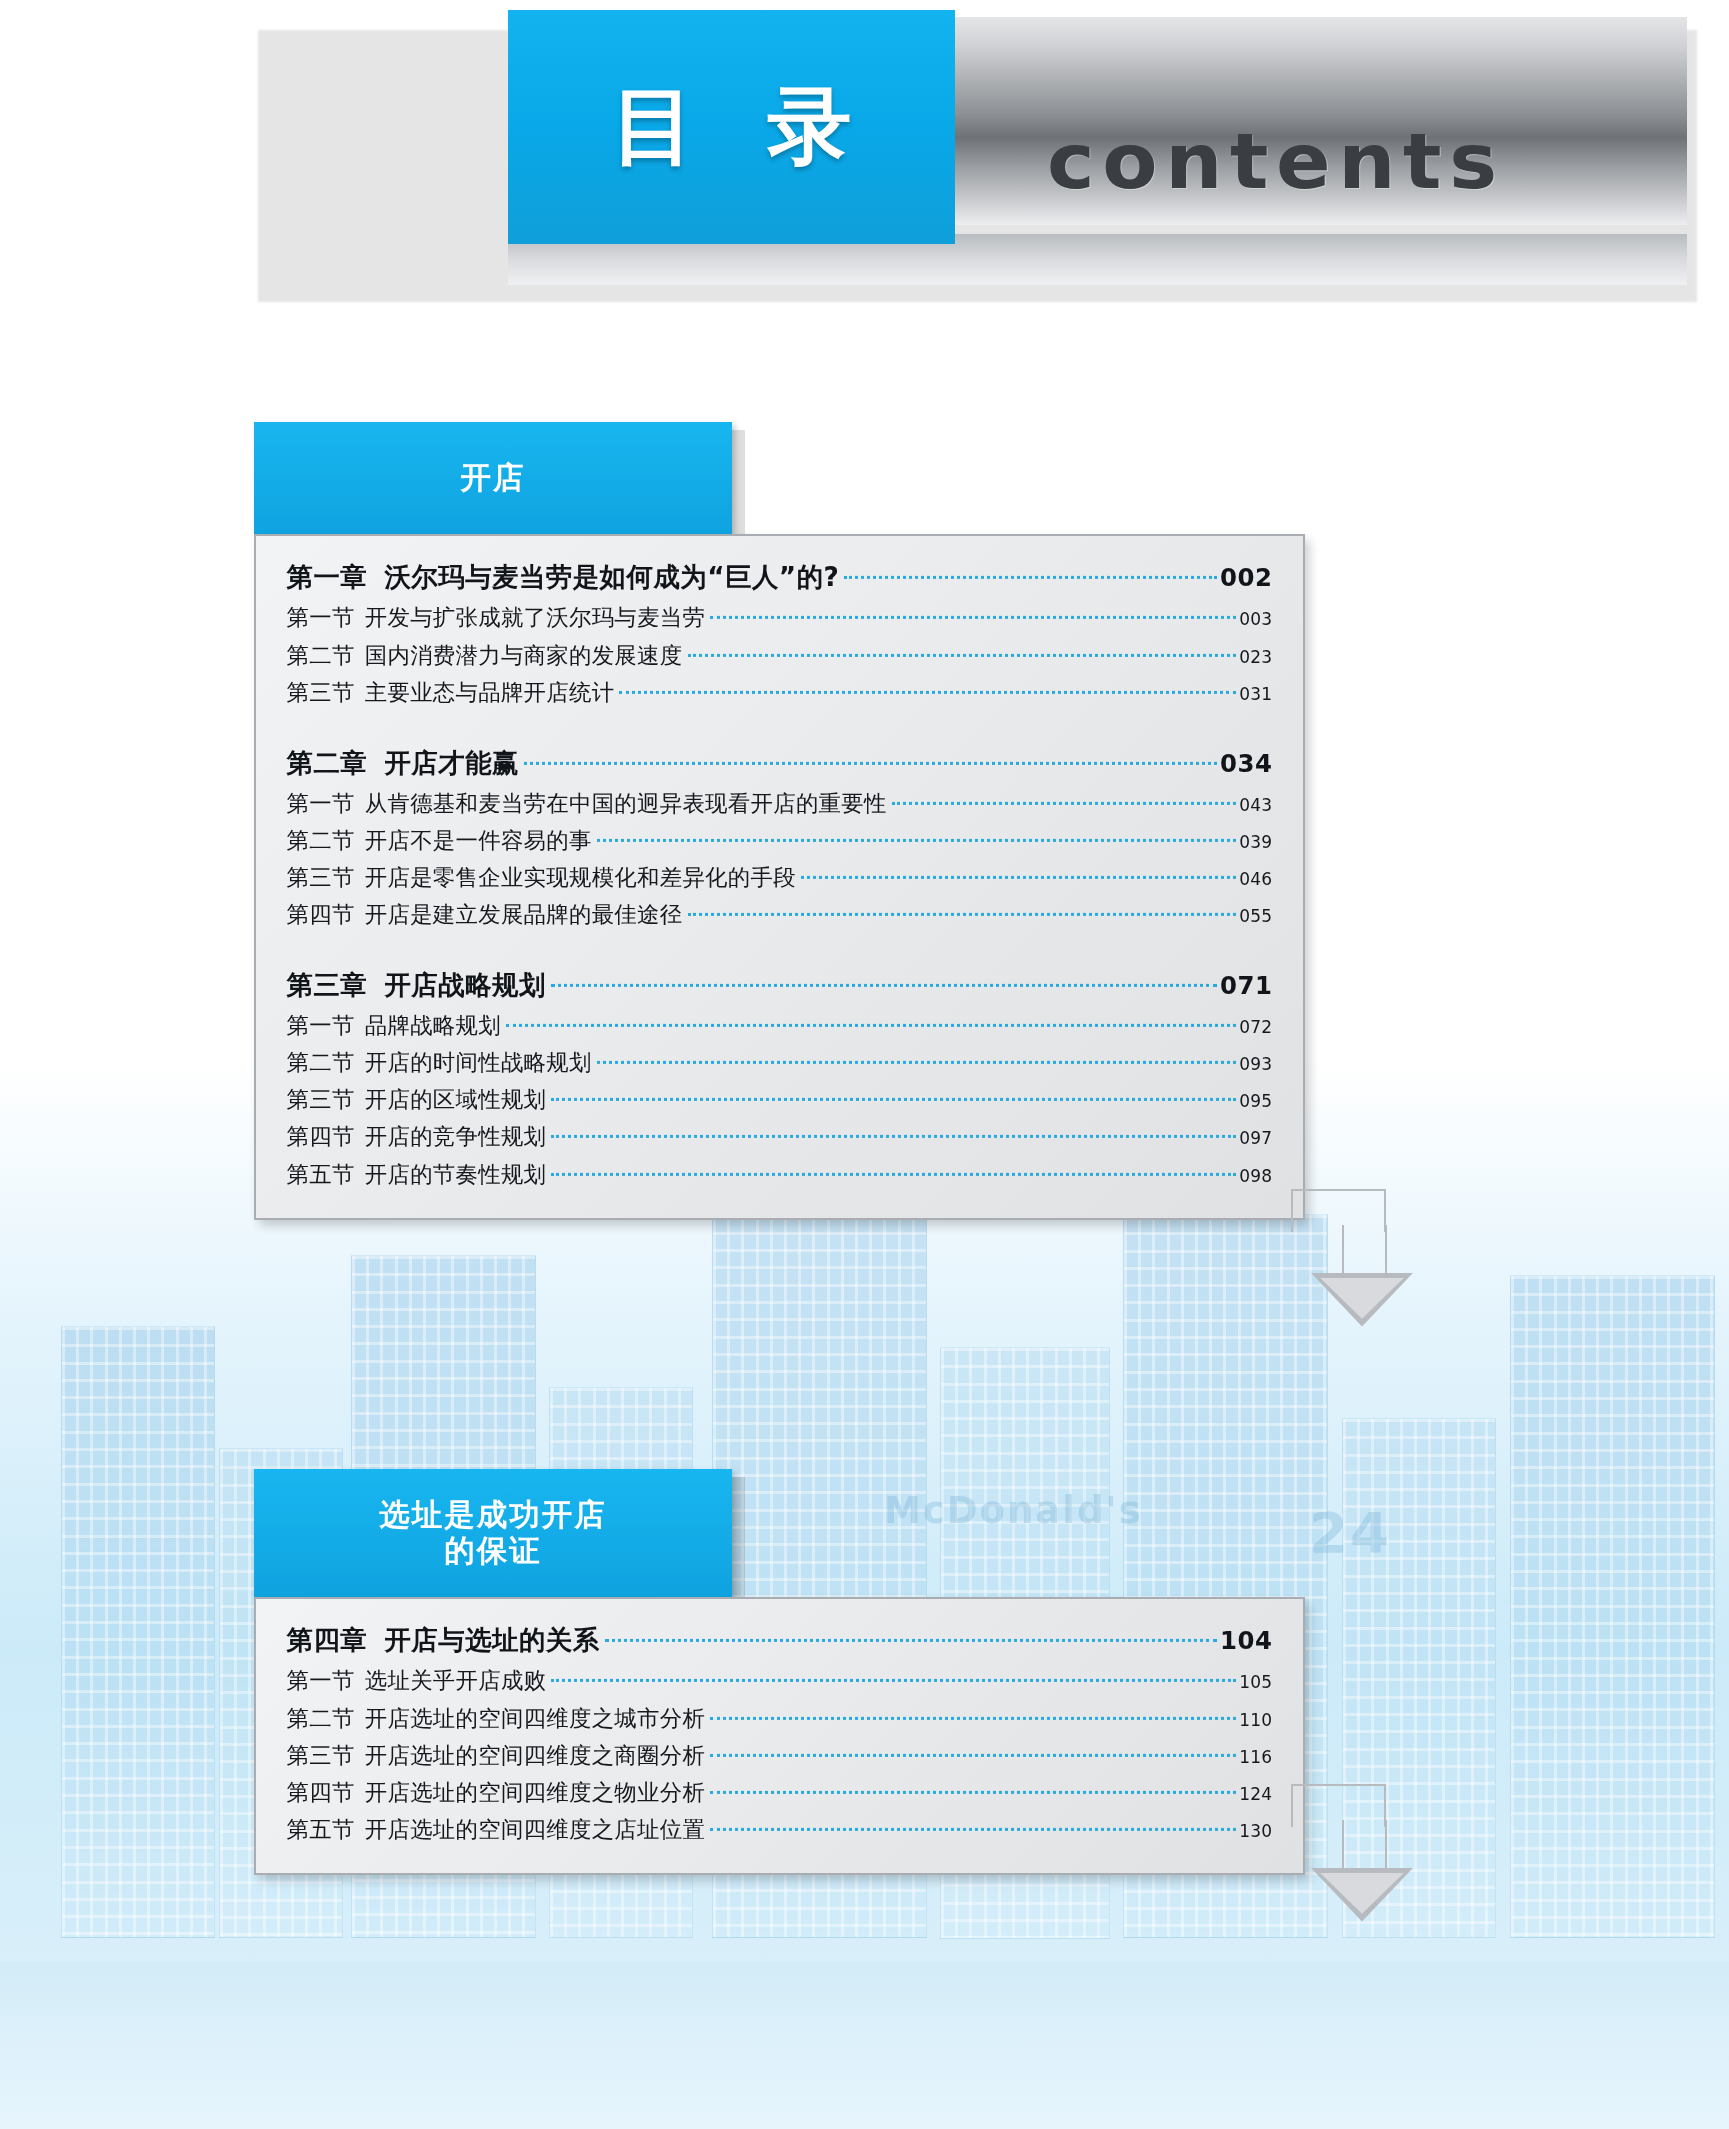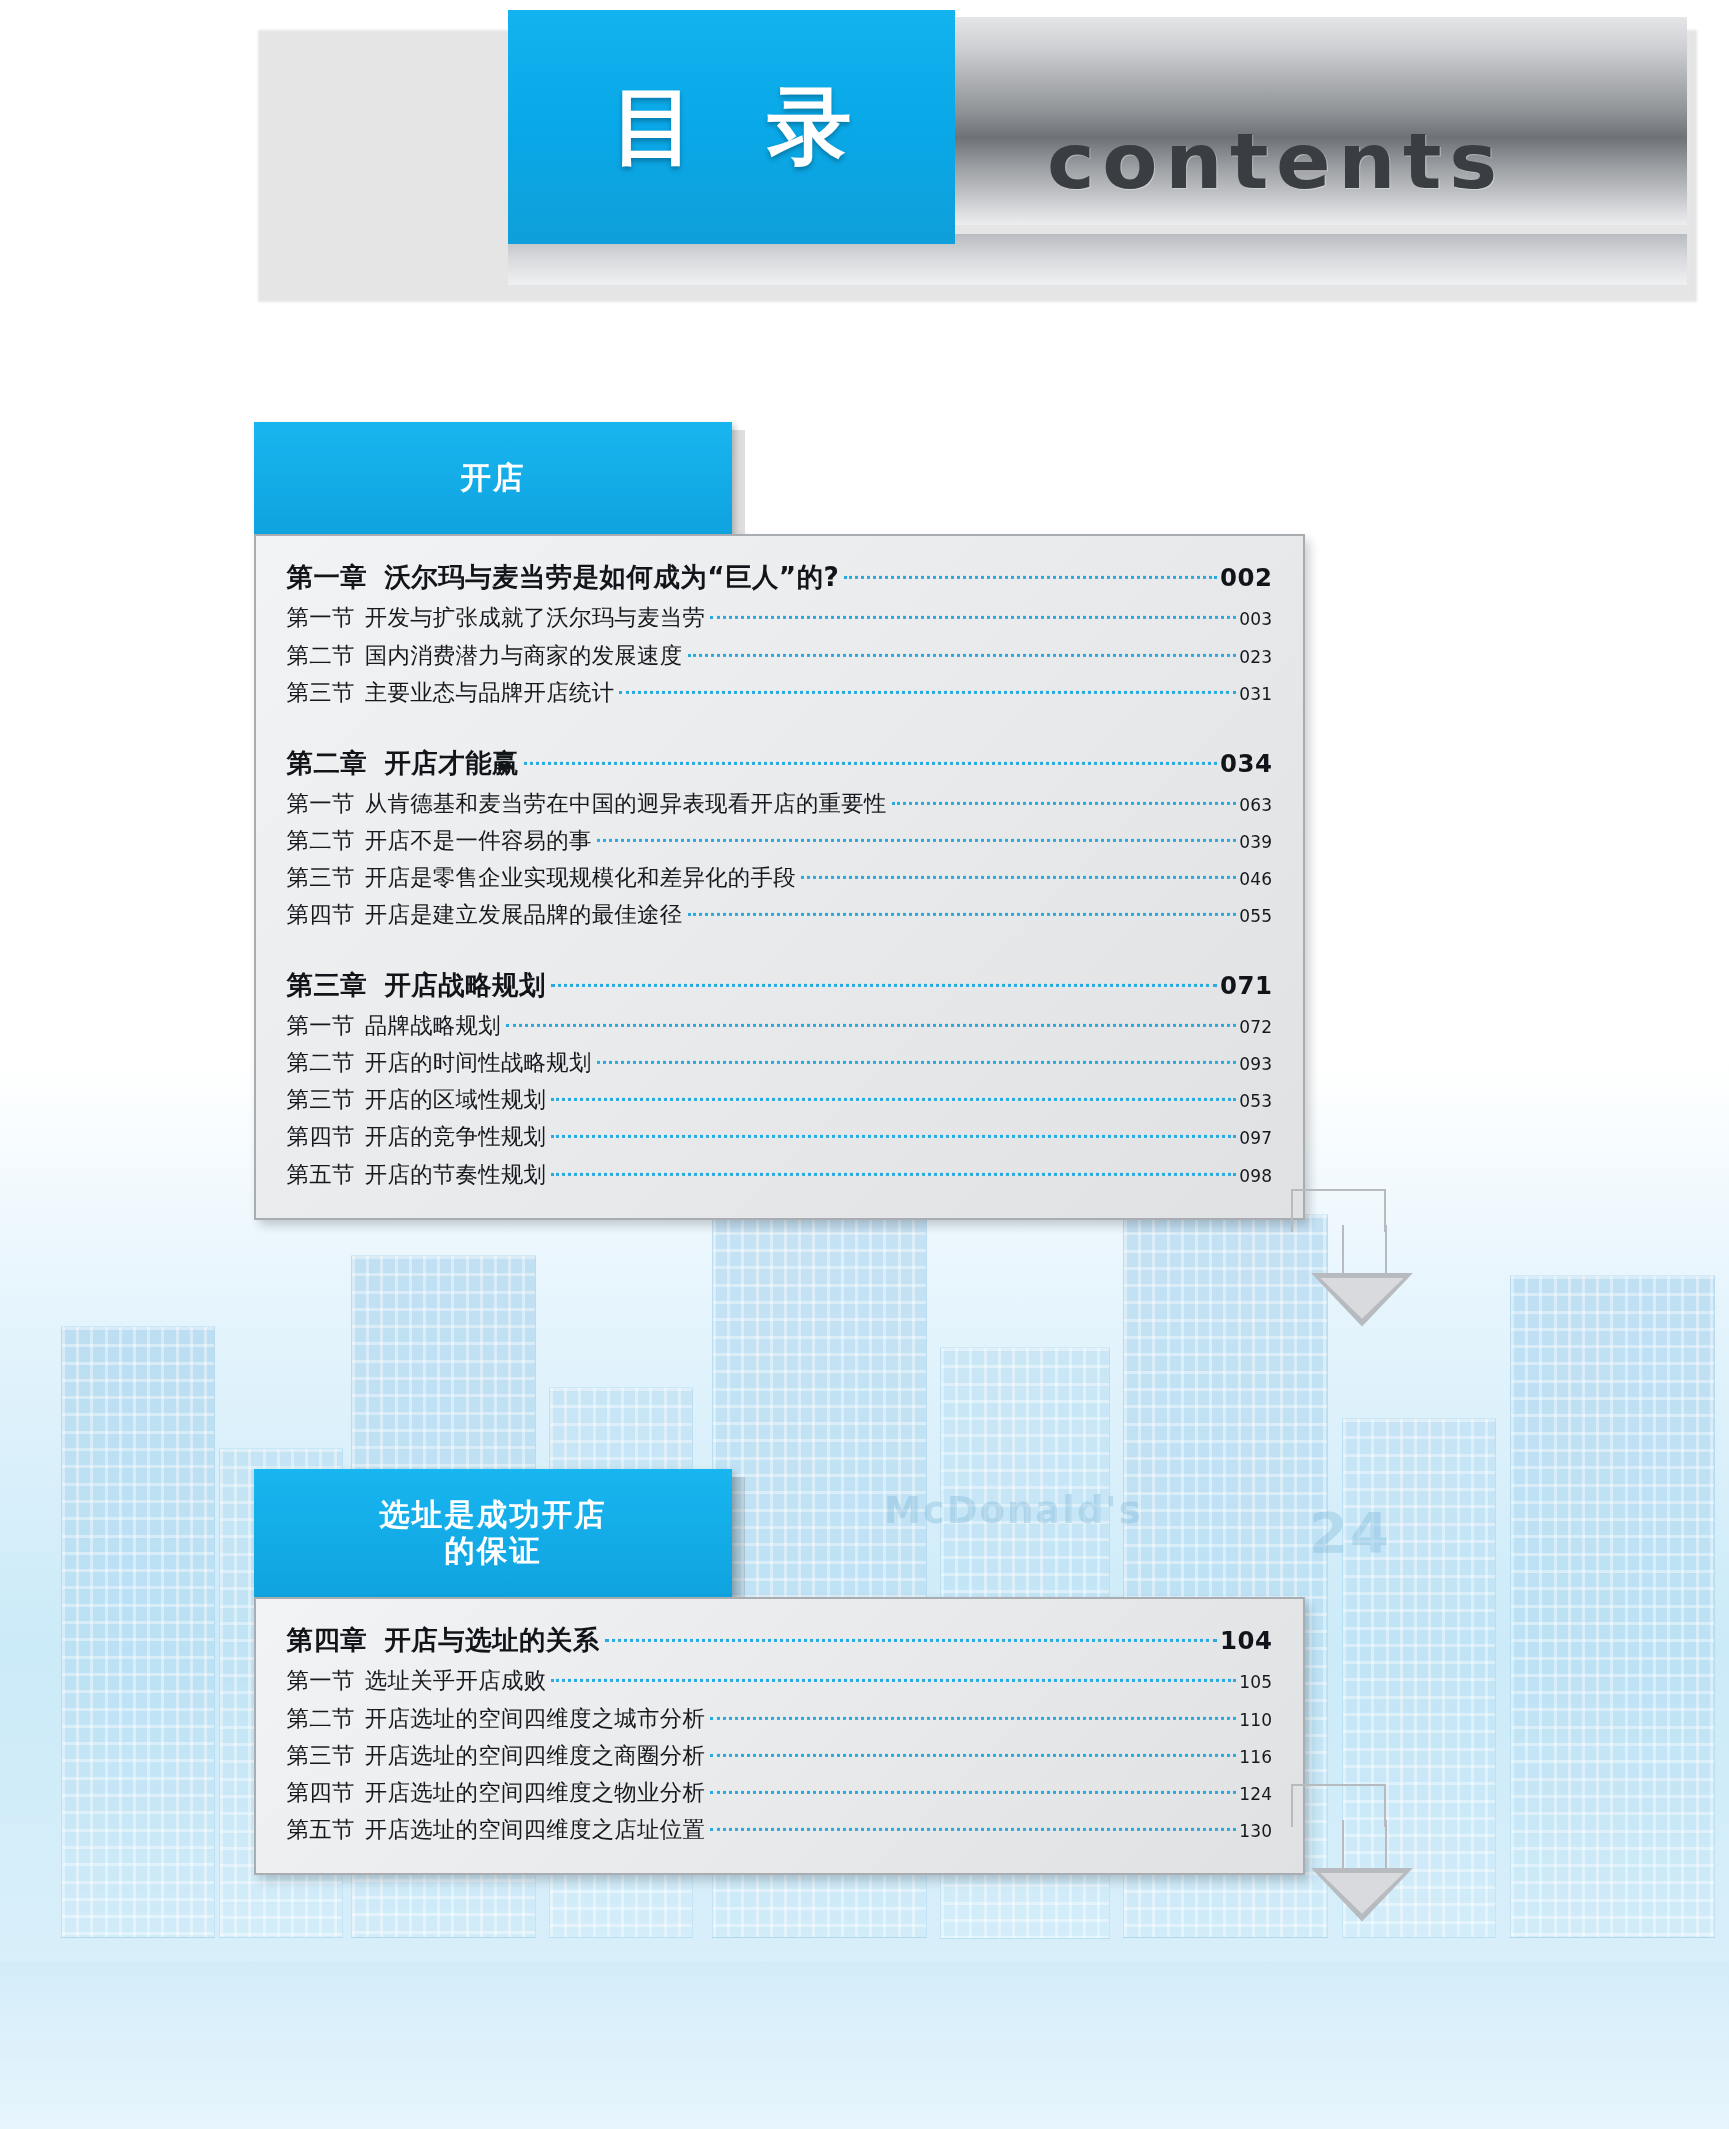--- a/index.html
+++ b/index.html
@@ -323,21 +323,21 @@
         <div class="chapter-row">
           <span class="label label-prefix">第二章</span>
           <span class="label">开店才能赢</span>
           <span class="dots"></span>
           <span class="num">034</span>
         </div>
         <div class="item-row">
           <span class="label label-prefix">第一节</span>
           <span class="label">从肯德基和麦当劳在中国的迥异表现看开店的重要性</span>
           <span class="dots"></span>
-          <span class="num">063</span>
+          <span class="num">043</span>
         </div>
         <div class="item-row">
           <span class="label label-prefix">第二节</span>
           <span class="label">开店不是一件容易的事</span>
           <span class="dots"></span>
           <span class="num">039</span>
         </div>
         <div class="item-row">
           <span class="label label-prefix">第三节</span>
           <span class="label">开店是零售企业实现规模化和差异化的手段</span>
@@ -368,21 +368,21 @@
         <div class="item-row">
           <span class="label label-prefix">第二节</span>
           <span class="label">开店的时间性战略规划</span>
           <span class="dots"></span>
           <span class="num">093</span>
         </div>
         <div class="item-row">
           <span class="label label-prefix">第三节</span>
           <span class="label">开店的区域性规划</span>
           <span class="dots"></span>
-          <span class="num">053</span>
+          <span class="num">095</span>
         </div>
         <div class="item-row">
           <span class="label label-prefix">第四节</span>
           <span class="label">开店的竞争性规划</span>
           <span class="dots"></span>
           <span class="num">097</span>
         </div>
         <div class="item-row" style="margin-bottom:0;">
           <span class="label label-prefix">第五节</span>
           <span class="label">开店的节奏性规划</span>

